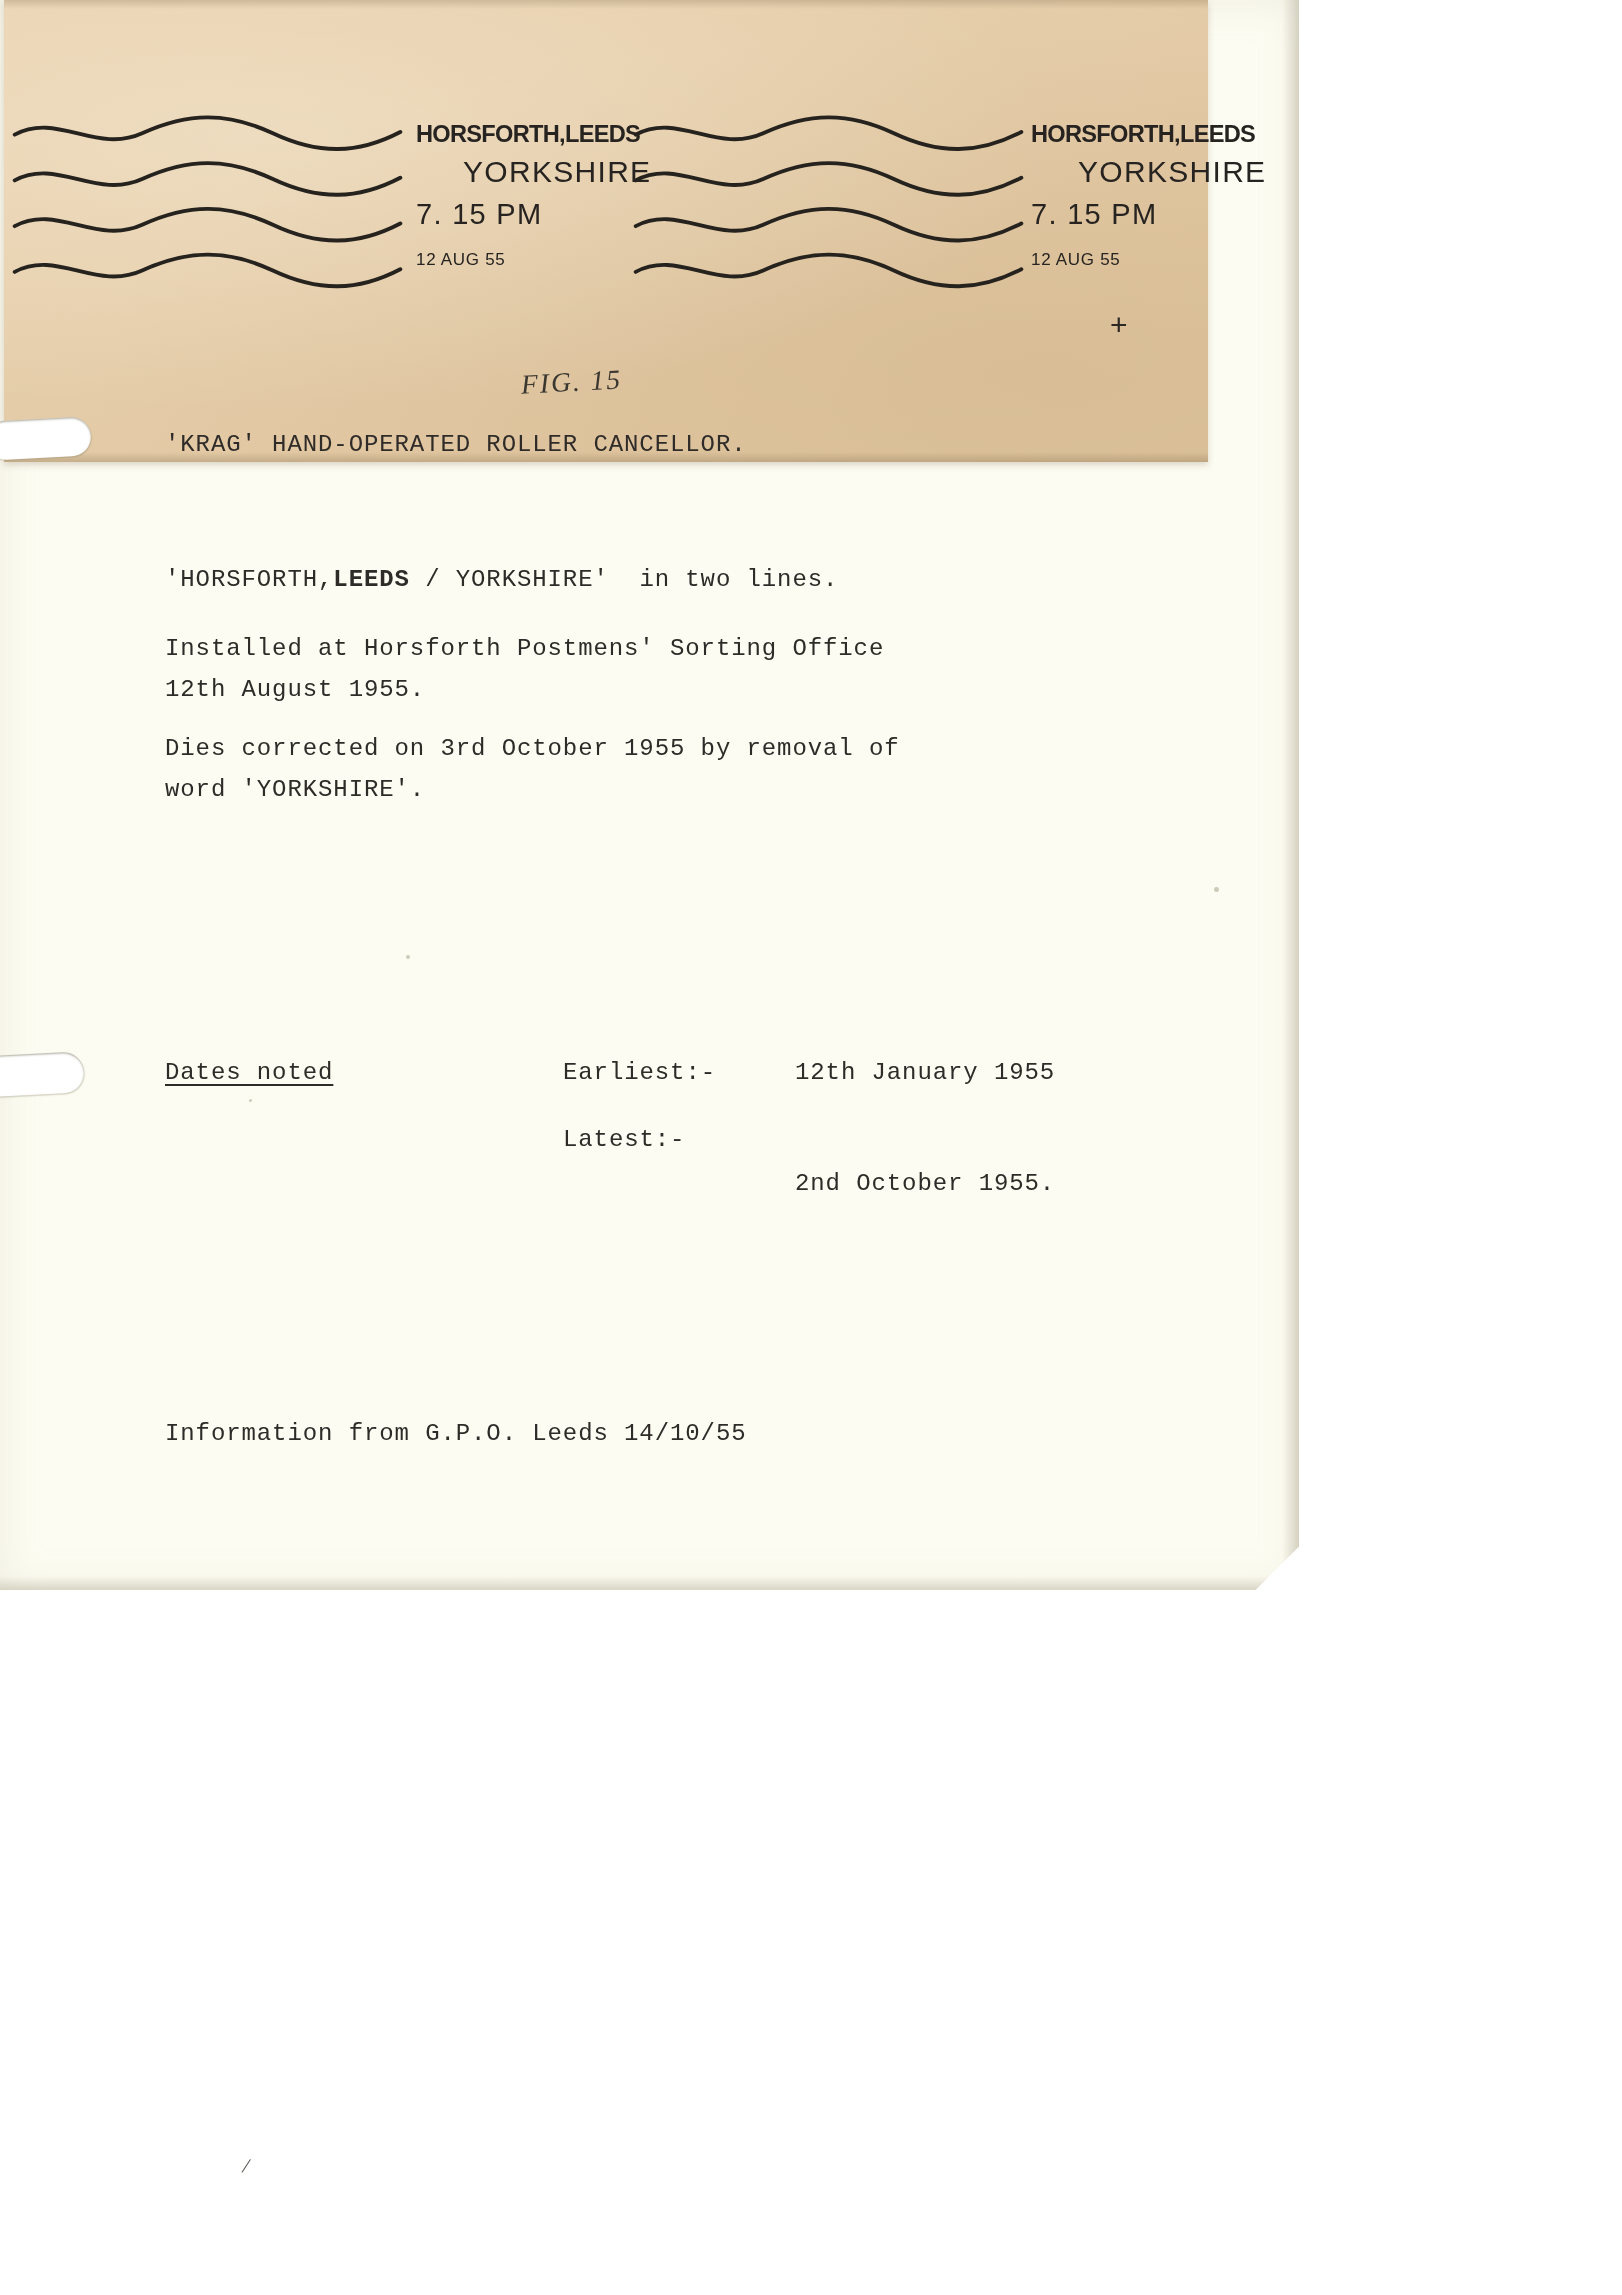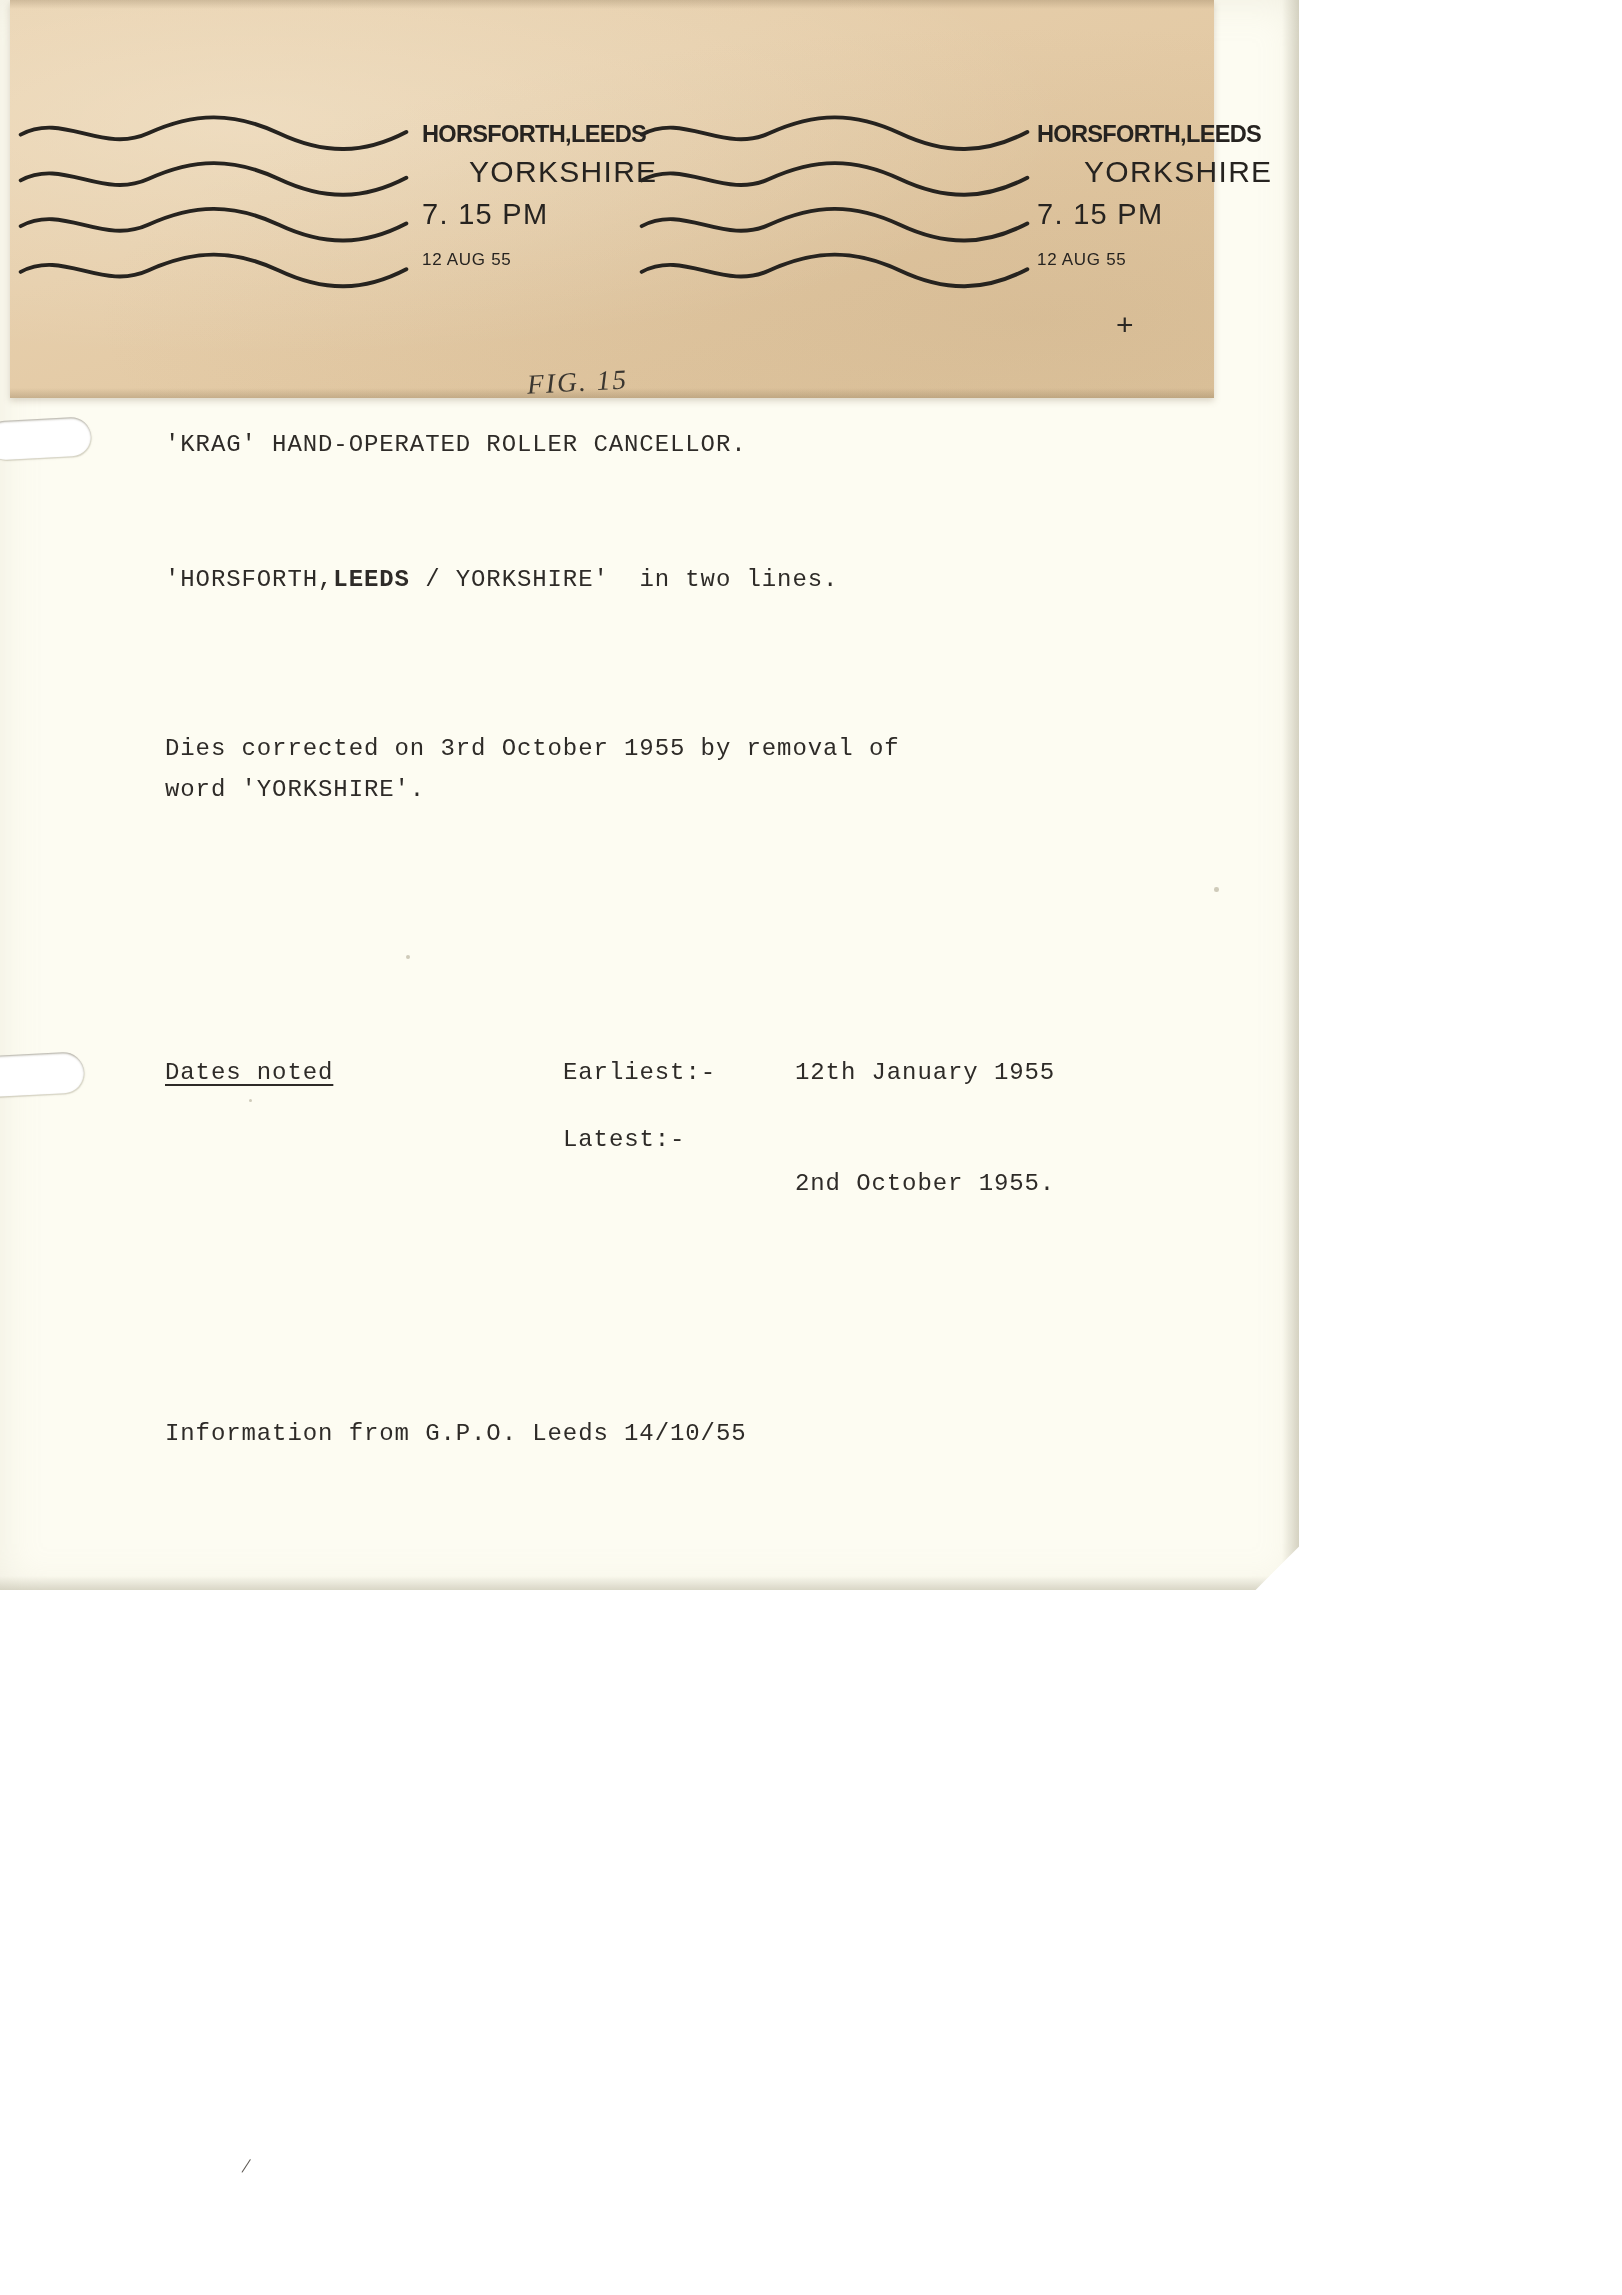--- a/index.html
+++ b/index.html
@@ -70,24 +70,24 @@
     left: -27.5px;
     top: 1054px;
     width: 111px;
     height: 41px;
     transform: rotate(-3deg);
   }
 
   
   .strip {
     position: absolute;
-    left: 10px;
+    left: 4px;
     top: 0px;
     width: 1204px;
-    height: 398px;
+    height: 462px;
     background: linear-gradient(160deg, #e9d2b0 0%, #e6ceab 35%, #e2c8a2 70%, #dfc59e 100%);
     box-shadow: 0 3.3px 6.5px rgba(120,100,70,0.25);
   }
   .strip-inner {
     position: absolute;
     inset: 0;
     background:
       radial-gradient(ellipse at 20% 30%, rgba(255,250,235,0.30), rgba(255,250,235,0) 60%),
       radial-gradient(ellipse at 85% 80%, rgba(180,150,110,0.20), rgba(180,150,110,0) 65%);
   }
@@ -252,20 +252,22 @@
 
     <div class="plus-mark">+</div>
 
     <div class="fig-label">FIG. 15</div>
   </div>
 
   <div class="typed t-sub"><span>'HORSFORTH,</span><span class="bold">LEEDS</span><span> / YORKSHIRE'  in two lines.</span></div>
 
   <div class="typed t-title">'KRAG' HAND-OPERATED ROLLER CANCELLOR.</div>
 
+  <div class="typed t-para1">Installed at Horsforth Postmens' Sorting Office
+12th August 1955.</div>
 
   <div class="typed t-para2">Dies corrected on 3rd October 1955 by removal of
 word 'YORKSHIRE'.</div>
 
   <div class="typed t-dates-label">Dates noted</div>
 
   <div class="typed t-earliest-k">Earliest:-</div>
   <div class="typed t-earliest-v">12th January 1955</div>
 
   <div class="typed t-latest-k">Latest:-</div>

